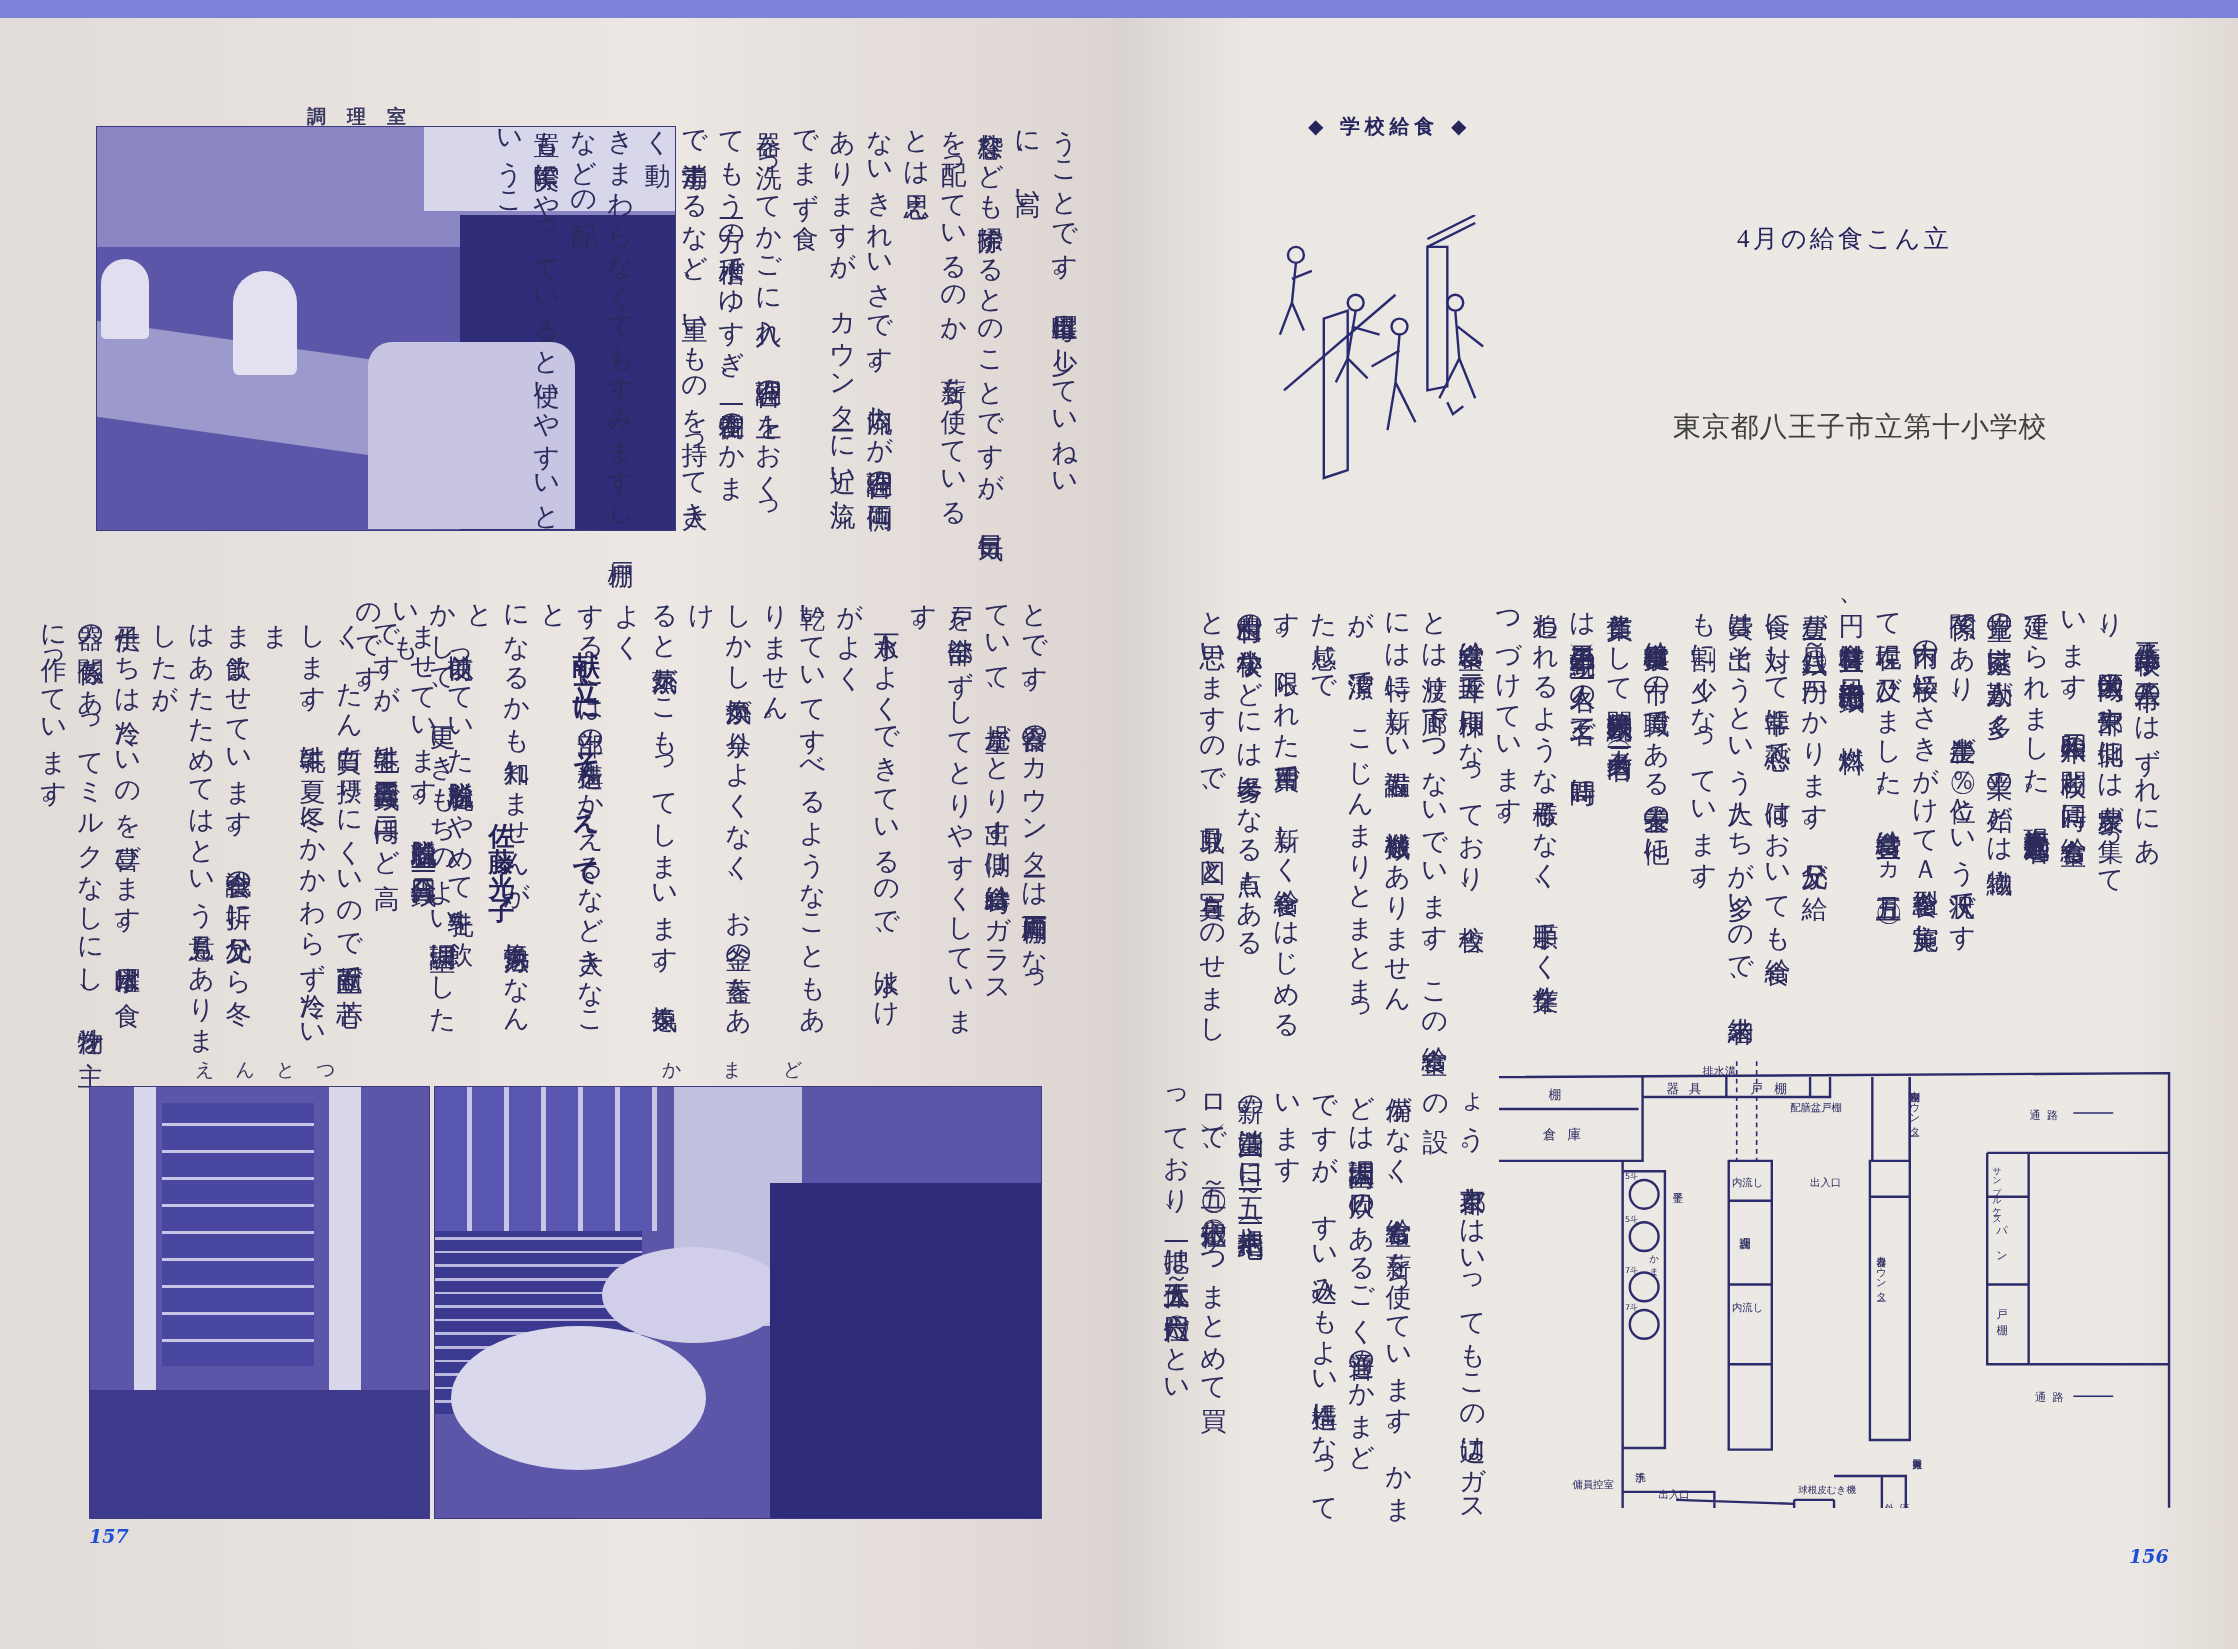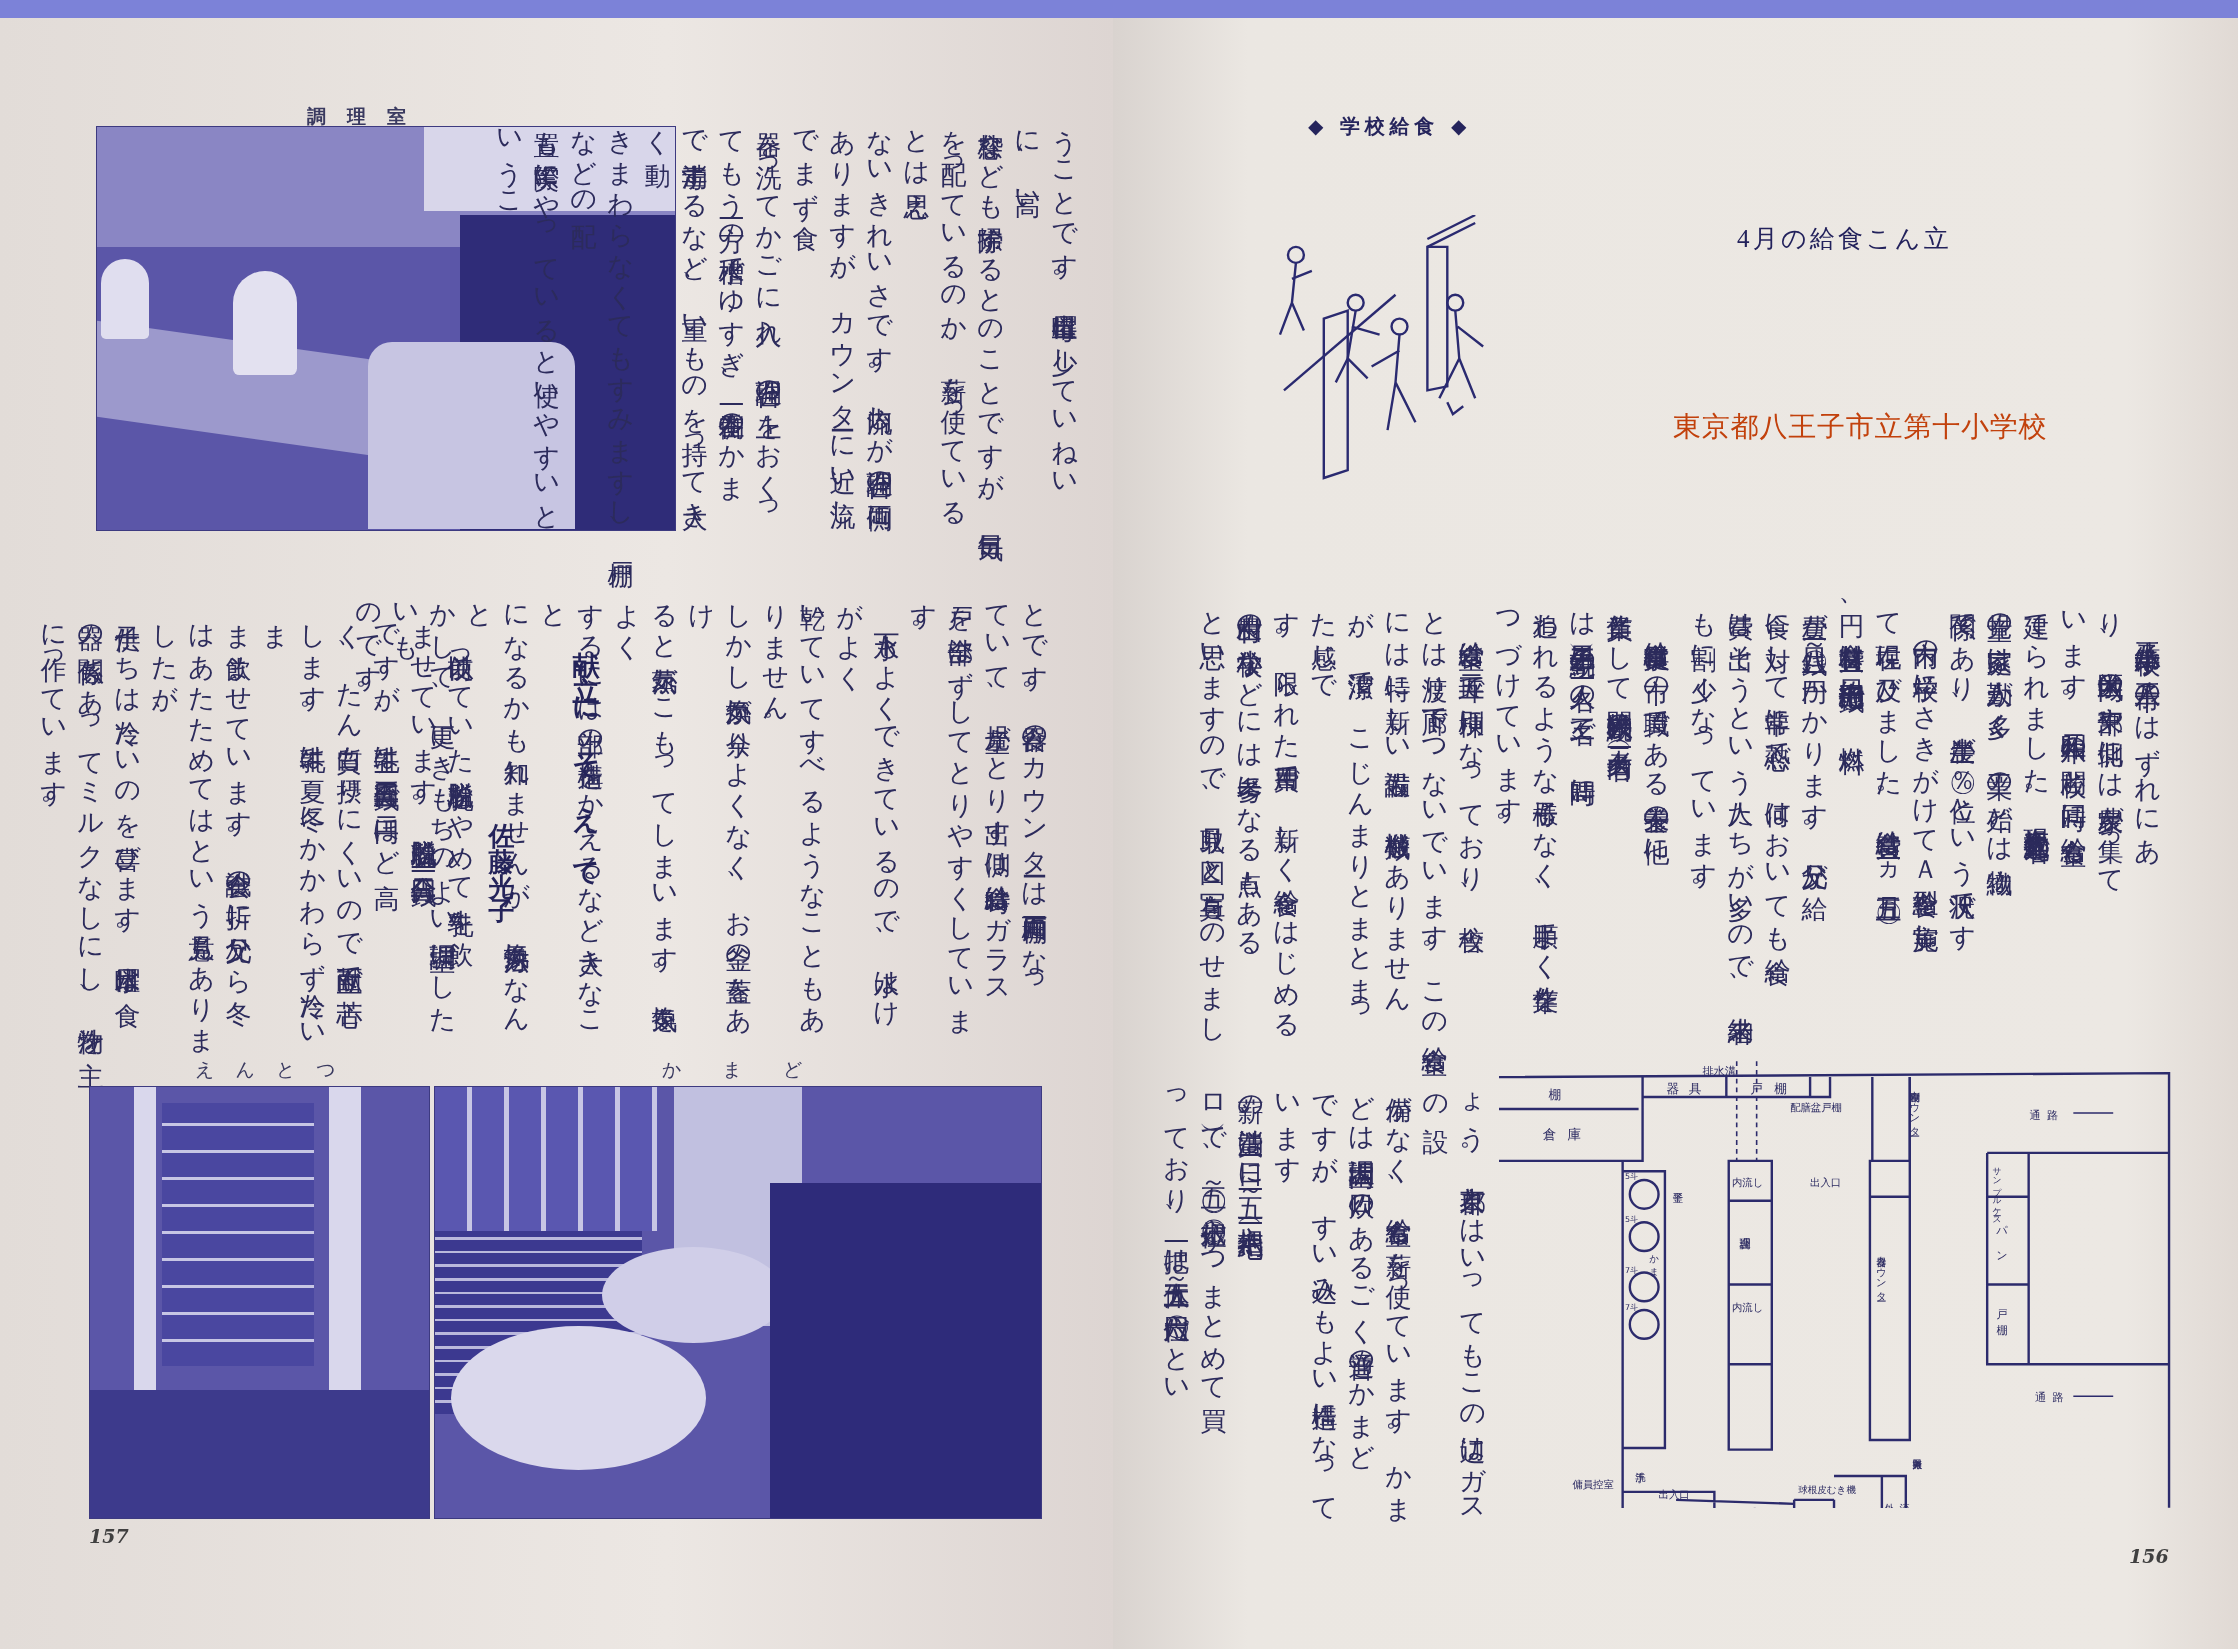--- a/index.html
+++ b/index.html
@@ -20,22 +20,22 @@
   .photo{position:absolute;background:#5b56a8;overflow:hidden;border:0.8px solid #3d3a80;}
   .photo .shade{position:absolute;}
 
   .heading-vert{position:absolute;writing-mode:vertical-rl;text-orientation:upright;
         font-family:"DejaVu Sans",sans-serif;font-weight:bold;font-size:27px;letter-spacing:24px;color:#24235a;}
   .author{position:absolute;writing-mode:vertical-rl;text-orientation:upright;
         font-family:"DejaVu Sans",sans-serif;font-weight:bold;font-size:26px;letter-spacing:25.5px;color:#24235a;}
 
   .section-tag{position:absolute;font-family:"DejaVu Sans",sans-serif;font-weight:bold;font-size:20px;letter-spacing:4.8px;color:#25245c;text-align:center;}
   .title{position:absolute;font-family:Liberation Serif, serif;font-size:25px;letter-spacing:3.2px;color:#23225c;}
-  .subtitle{position:absolute;font-family:"DejaVu Serif",serif;font-size:28px;letter-spacing:0.8px;color:#c2410c;}
-  .folio{position:absolute;font-family:"DejaVu Serif",serif;font-style:italic;font-weight:bold;font-size:19px;color:#404040;}
+  .subtitle{position:absolute;font-family:"DejaVu Serif",serif;font-size:28px;letter-spacing:0.8px;color:#404040;}
+  .folio{position:absolute;font-family:"DejaVu Serif",serif;font-style:italic;font-weight:bold;font-size:19px;color:#1d4ed8;}
 
   .plan{position:absolute;}
   .plan text{font-family:"DejaVu Sans",sans-serif;fill:#2c2b62;}
 </style>
 </head>
 <body>
 
 <div class="scan-edge"></div>
 
 <div class="page page-left"></div>

